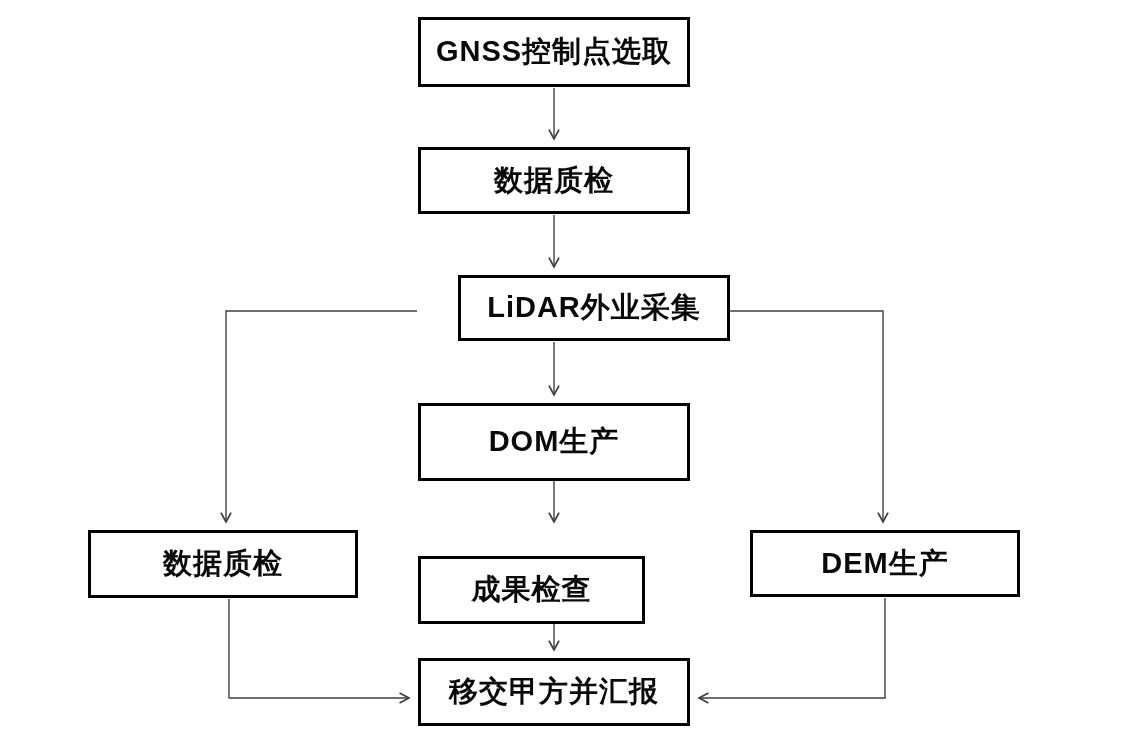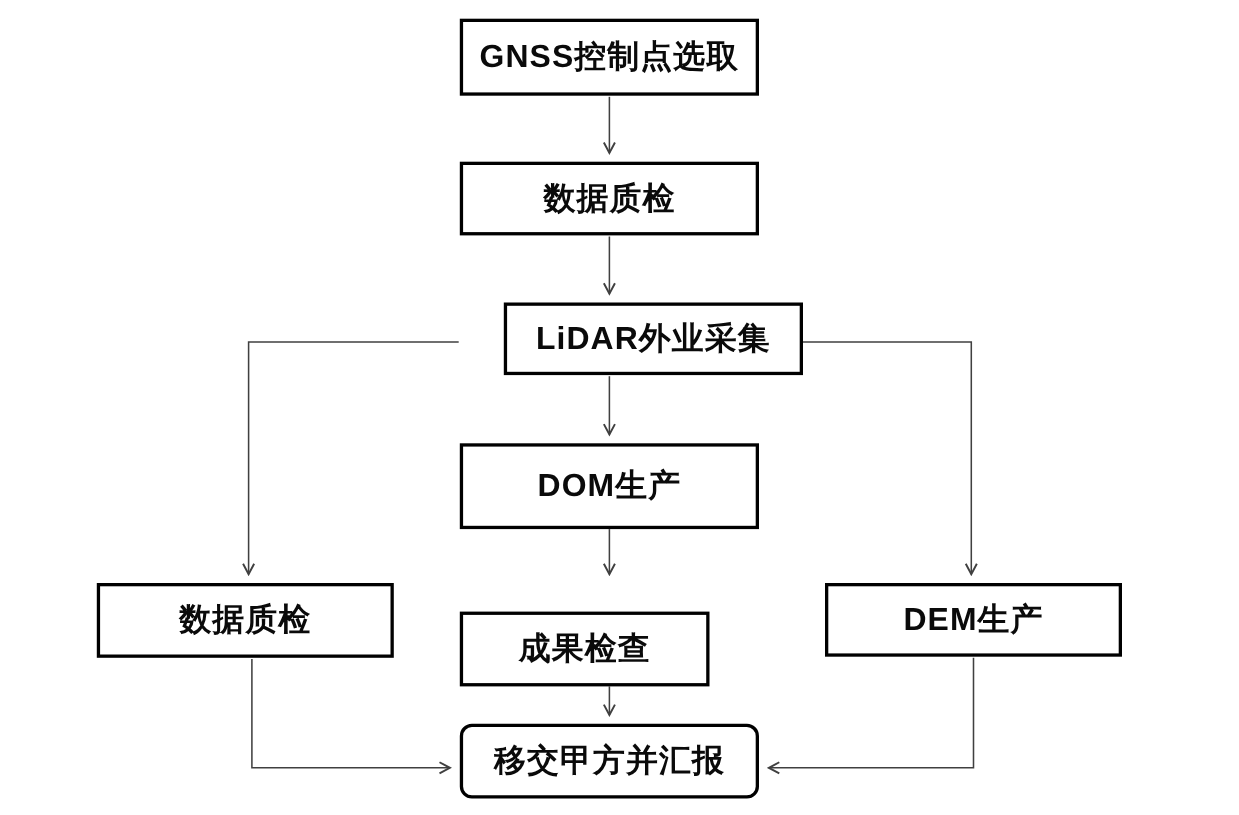--- a/index.html
+++ b/index.html
@@ -40,21 +40,21 @@
   
   .n-gnss    { left: 418px; top: 17px;  width: 272px; height: 70px; }
   .n-xkd     { left: 418px; top: 147px; width: 272px; height: 67px; }
   .n-lidar   { left: 418px; top: 275px; width: 272px; height: 66px; margin-left: 40px; }
   .n-dom     { left: 418px; top: 403px; width: 272px; height: 78px; }
   .n-check   { left: 418px; top: 524px; width: 227px; height: 68px; margin-top: 32px; }
   
   .n-qc      { left: 88px;  top: 530px; width: 270px; height: 68px; }
   .n-dem     { left: 750px; top: 530px; width: 270px; height: 67px; }
   
-  .n-deliver { left: 418px; top: 658px; width: 272px; height: 68px; border-radius: 11px; }
+  .n-deliver { left: 418px; top: 658px; width: 272px; height: 68px; }
 </style>
 </head>
 <body>
 
 <div class="canvas">
 
   <svg class="wires" viewBox="0 0 1126 741" xmlns="http://www.w3.org/2000/svg">
     <defs>
       <marker id="arrow" viewBox="0 0 10 10" refX="8.5" refY="5" markerWidth="9" markerHeight="9" orient="auto-start-reverse">
         <path d="M1,1 L8.5,5 L1,9" fill="none" stroke="#404040" stroke-width="1.4"></path>

